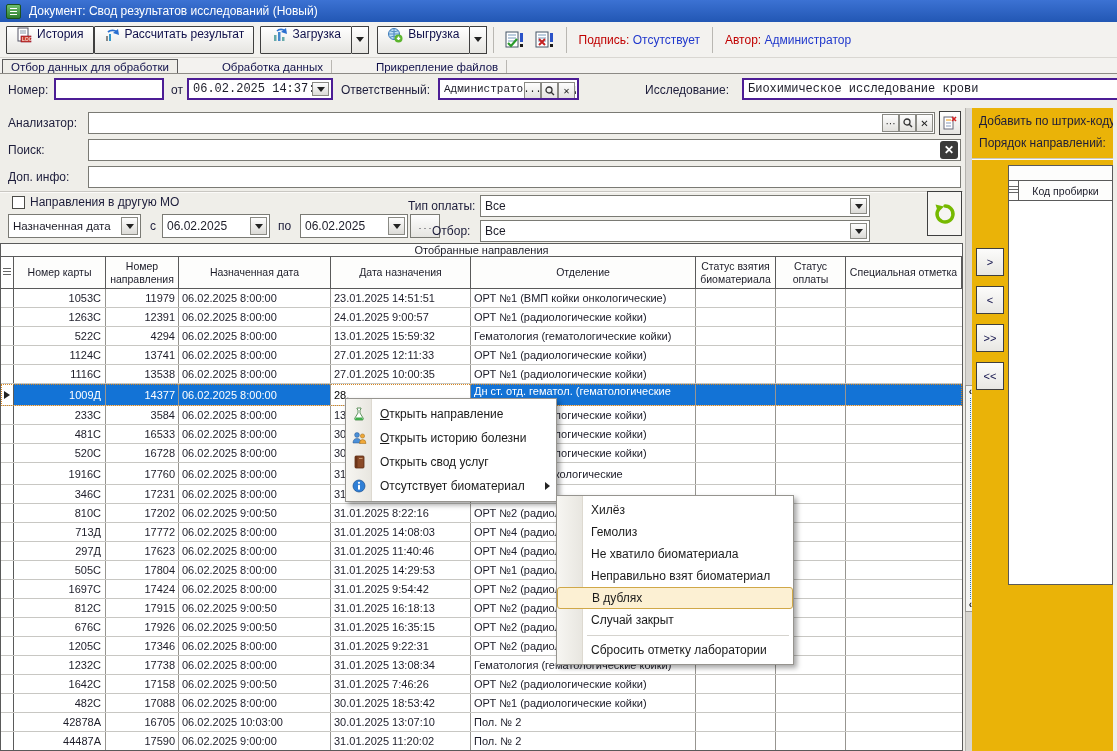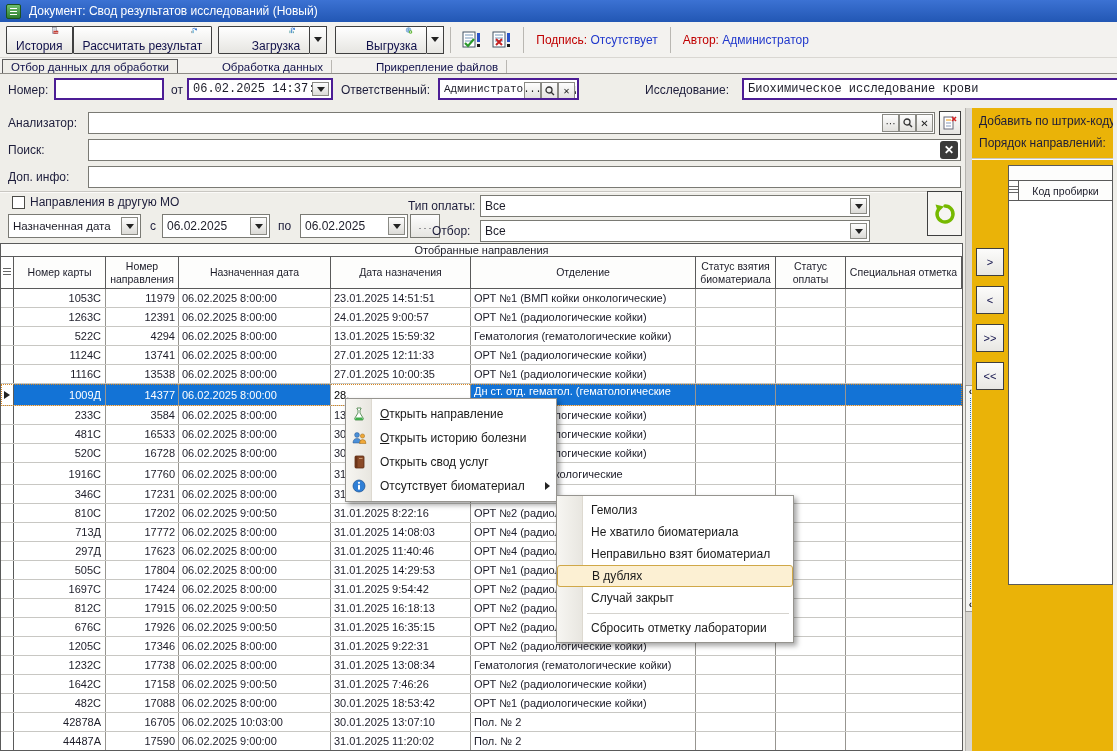--- a/index.html
+++ b/index.html
@@ -11,21 +11,21 @@
   .titlebar { position:absolute; left:0; top:0; width:100%; height:22px;
     background:linear-gradient(#3c72d3,#2257b4); color:#fff; display:flex; align-items:center; gap:8px; padding-left:6px; }
   .titlebar .ticon { width:15px; height:15px; background:linear-gradient(#6fc06f,#2f7d2f); border:1px solid #1c521c; border-radius:2px; position:relative; }
   .titlebar .ticon:before { content:""; position:absolute; left:3px; top:3px; right:3px; height:1px; background:#fff; box-shadow:0 3px 0 #fff,0 6px 0 #fff; }
   .titlebar .ttext { font-size:12px; }
 
   
   .toolbar { position:absolute; left:0; top:22px; width:100%; height:36px; background:#f3f2ef;
     border-bottom:1px solid #d9d7d2; display:flex; align-items:center; padding-left:6px; }
   .tbtn { height:28px; border:1px solid #3f3f3f; border-radius:1px; background:linear-gradient(#ffffff,#e6e5e1);
-    display:flex; align-items:flex-end; gap:5px; padding:0 9px; font-size:12px; color:#10104a; cursor:default;flex-direction:column; }
+    display:flex; align-items:flex-start; gap:5px; padding:0 9px; font-size:12px; color:#10104a; cursor:default; }
   .dd { width:17px; height:28px; border:1px solid #3f3f3f; border-left:none; background:linear-gradient(#ffffff,#e6e5e1);
     display:flex; align-items:center; justify-content:center; }
   .tri-d { width:0; height:0; border-left:4px solid transparent; border-right:4px solid transparent; border-top:5px solid #222; }
   .tsep { width:1px; height:26px; background:#b9b7b2; margin:0 6px; }
   .ticonbtn { width:26px; height:26px; display:flex; align-items:center; justify-content:center; margin:0 2px; }
   .tstat { font-size:12px; margin:0 6px; white-space:nowrap; }
   .tstat .rlab { color:#c00000; }
   .tstat .bval { color:#2038cc; }
 
   
@@ -668,20 +668,23 @@
             <rect x="6" y="5.8" width="2" height="5" rx="0.8" fill="#fff"></rect>
           </svg>
         </span>
         <span class="mlabel">Отсутствует биоматериал</span>
         <span class="marrow"></span>
       </div>
     </div>
 
   <div class="menu" id="labsubmenu">
     <div class="gutter"></div>
+  <div class="mitem">
+        <span class="mlabel">Хилёз</span>
+      </div>
       <div class="mitem">
         <span class="mlabel">Гемолиз</span>
       </div>
       <div class="mitem">
         <span class="mlabel">Не хватило биоматериала</span>
       </div>
       <div class="mitem">
         <span class="mlabel">Неправильно взят биоматериал</span>
       </div>
       <div class="mitem hl">

